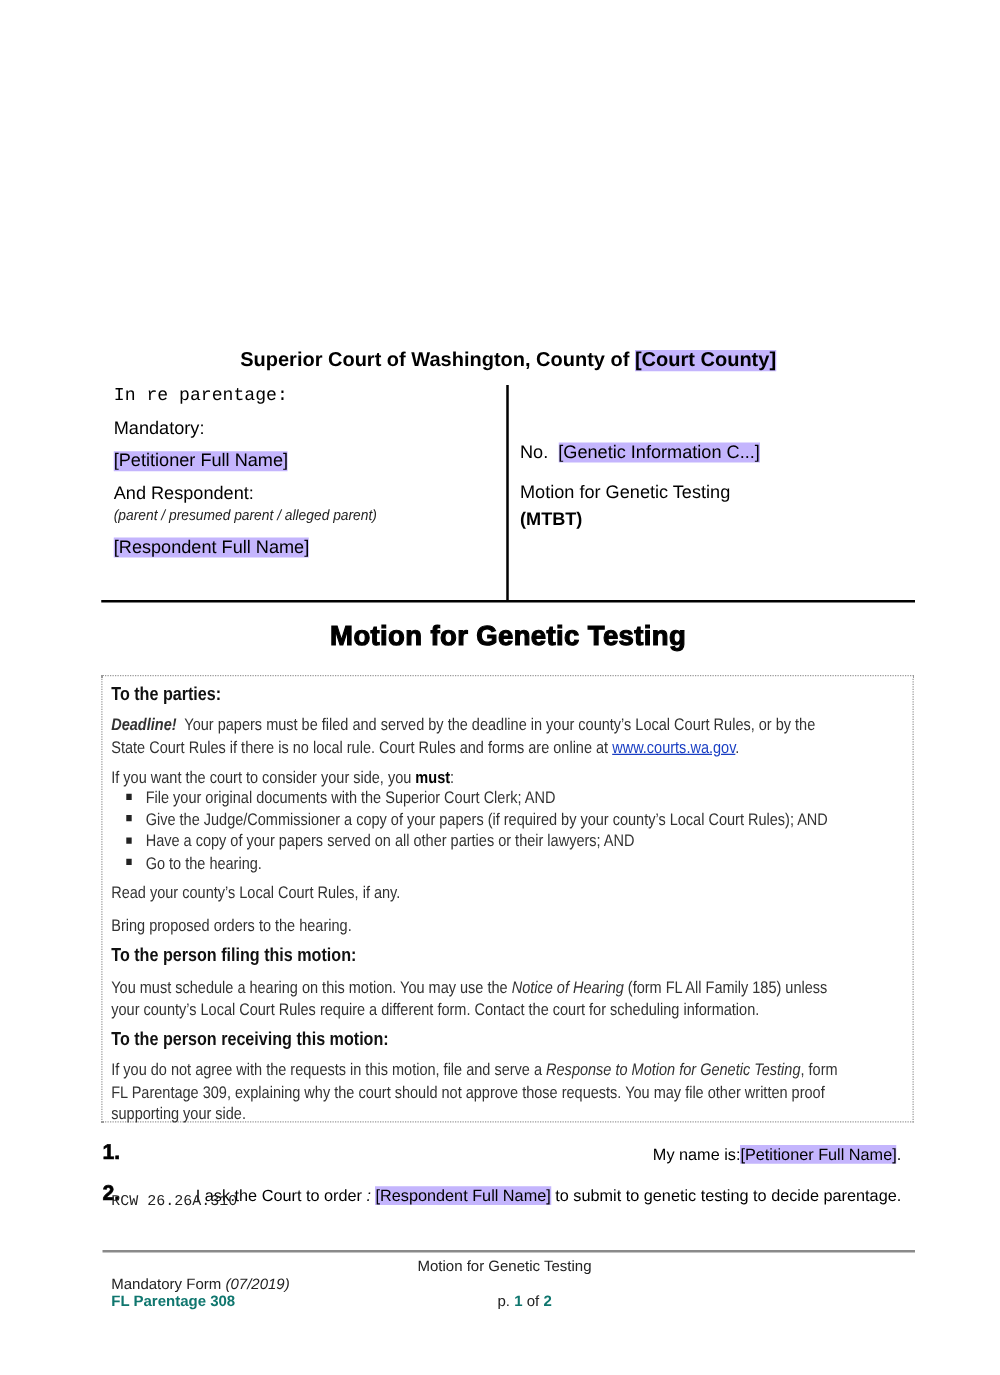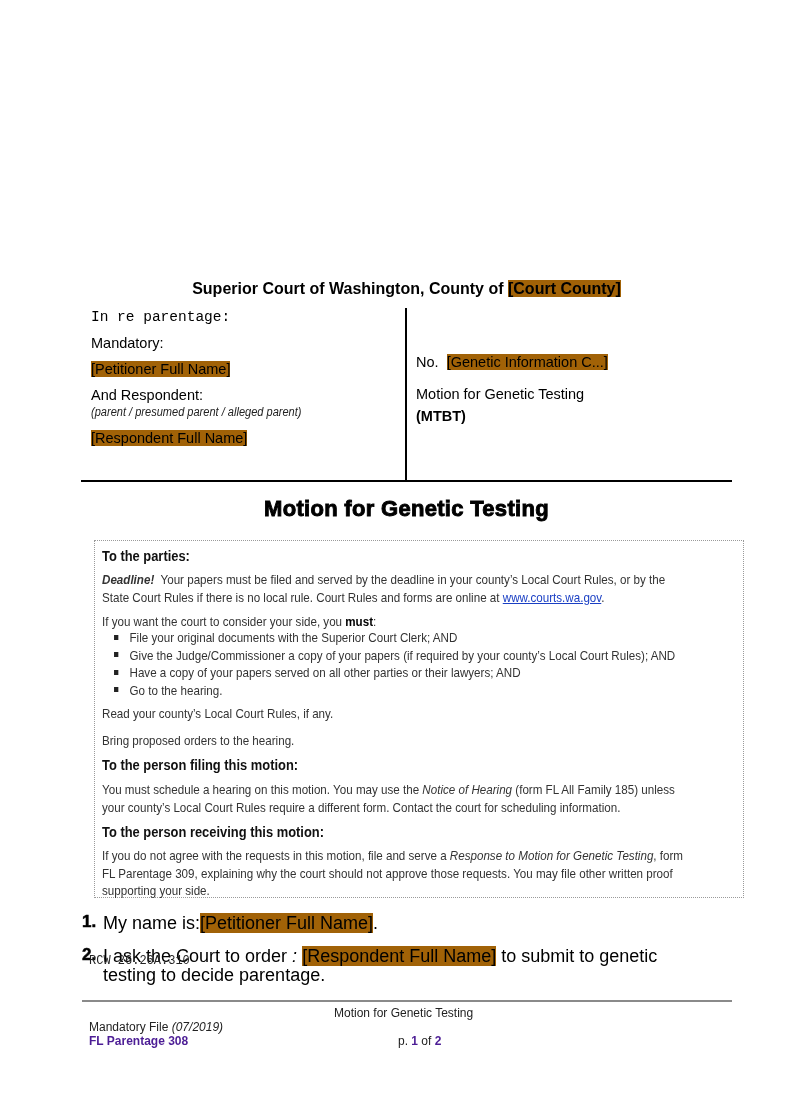--- a/index.html
+++ b/index.html
@@ -1,20 +1,20 @@
 <!DOCTYPE html>
 <html><head>
   <meta charset="utf-8">
   <style>
     html, body { margin: 0; padding: 0; background: #ffffff; }
     body {
       width: 800px; height: 1100px; position: relative; overflow: hidden;
       font-family: "Liberation Sans", sans-serif; color: #000;
     }
-    .hl { background: #a16207; }
+    .hl { background: #c4b5fd; }
 
     
     .court-title {
       position: absolute; left: 80px; width: 653px; top: 280px;
       text-align: center; font-weight: bold; font-size: 16px;
     }
     .caption-left { position: absolute; left: 91px; top: 309px; width: 310px; font-size: 14.5px; }
     .caption-left .line { position: absolute; left: 0; white-space: nowrap; }
     .caption-left .sub { font-style: italic; font-size: 12px; color: #222; transform: scaleX(0.92); transform-origin: left; }
     .divider-v { position: absolute; left: 405px; top: 308px; width: 2px; height: 173px; background: #000; }
@@ -22,38 +22,38 @@
     .caption-right { position: absolute; left: 416px; font-size: 14.5px; white-space: nowrap; }
 
     .doc-title {
       position: absolute; left: 80px; width: 653px; top: 496px; text-align: center;
       font-size: 22px; font-weight: 900; letter-spacing: 0.3px;
       -webkit-text-stroke: 0.9px #000;
     }
 
     
     .box {
-      position: absolute; left: 94px; top: 540px; width: 650px; height: 358px;
+      position: absolute; left: 81px; top: 540px; width: 650px; height: 358px;
       border: 1px dotted #9a9a9a; box-sizing: border-box;
     }
     .box .narrow { transform: scaleX(0.86); transform-origin: left top; width: 740px; position: absolute; left: 7px; }
     .box .h { font-size: 15px; font-weight: bold; color: #111; }
     .box .p { font-size: 13.5px; color: #333; line-height: 17.5px; }
     .box a { color: #1a3fc4; text-decoration: underline; }
     .bullet-row { position: absolute; left: 14px; font-size: 13.5px; color: #333; white-space: nowrap; }
     .bullet-row .sq { display: inline-block; width: 5px; height: 5px; background: #222; margin-right: 13px; vertical-align: middle; position: relative; top: -1px; }
 
     
     .num { position: absolute; left: 82px; font-weight: 900; font-size: 17px; -webkit-text-stroke: 0.5px #000; }
-    .item-text { position: absolute; left: 103px; font-size: 18px; line-height: 19px; width: 600px; }
+    .item-text { position: absolute; left: 121px; font-size: 13px; line-height: 19px; width: 600px; text-align: right; }
 
     
     .footer-rule { position: absolute; left: 82px; top: 1000px; width: 650px; height: 2px; background: #8a8a8a; }
     .footer { position: absolute; font-size: 12px; color: #222; white-space: nowrap; }
-    .footer b { color: #4c1d95; }
+    .footer b { color: #0f766e; }
   </style>
 </head>
 <body>
 
 <div class="court-title">
   <span>Superior Court of Washington, County of </span><span class="hl">[Court County]</span>
 </div>
 
 <div class="caption-left">
   <div class="line" style="top:0px;font-family:Liberation Mono, monospace;">In re parentage:</div>
@@ -125,19 +125,19 @@
 </div>
 
 <div class="num" style="top:945px;">2.</div>
 <div class="item-text" style="top:947px; width:600px;">
   <span style="white-space:pre;">I ask the Court to order </span><i>:</i>&nbsp;<span class="hl">[Respondent Full Name]</span><span> to submit to genetic testing to decide parentage.</span>
 </div>
 
 <div class="footer-rule"></div>
 <div class="footer" style="left:89px; top:954px;font-family:Liberation Mono, monospace;">RCW 26.26A.310</div>
 <div class="footer" style="left:89px; top:1020px;">
-  <span style="white-space:pre;">Mandatory File </span><i>(07/2019)</i>
+  <span style="white-space:pre;">Mandatory Form </span><i>(07/2019)</i>
 </div>
 <div class="footer" style="left:89px; top:1034px;"><b>FL Parentage 308</b></div>
 <div class="footer" style="left:334px; top:1006px;">Motion for Genetic Testing</div>
 <div class="footer" style="left:398px; top:1034px;">
   <span style="white-space:pre;">p. </span><b>1</b><span style="white-space:pre;"> of </span><b>2</b>
 </div>
 
 </body></html>

